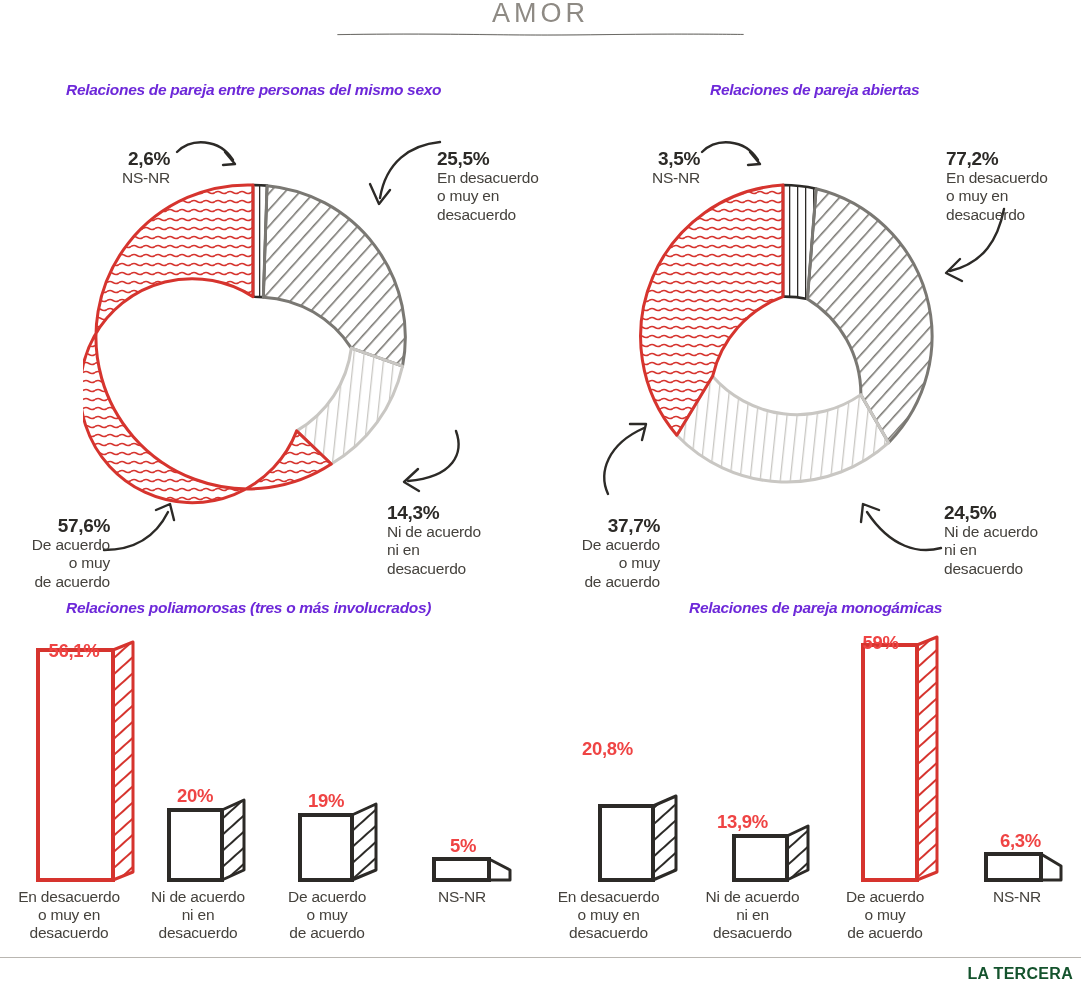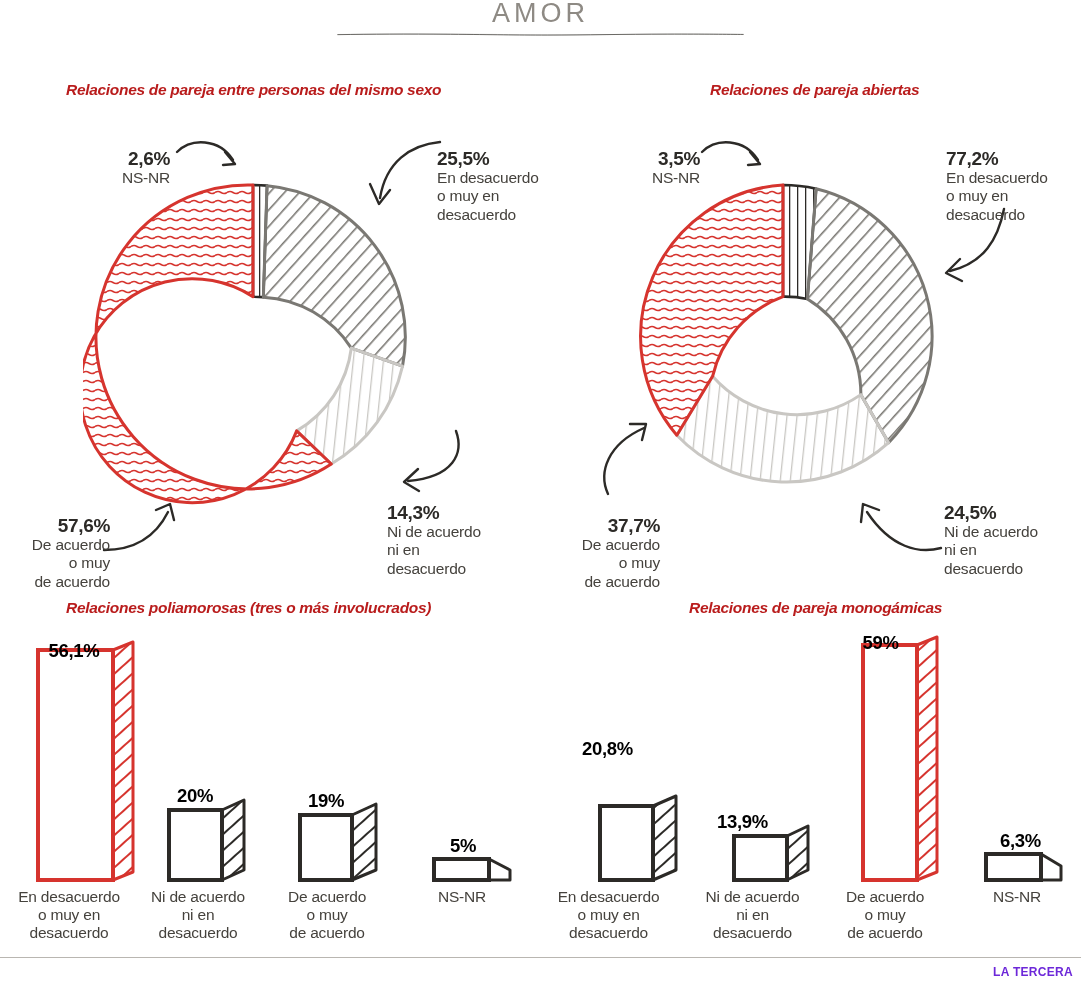--- a/index.html
+++ b/index.html
@@ -29,21 +29,21 @@
     position:absolute;left:0;top:47px;width:1081px;
     text-align:center;
     font-size:16.5px;font-style:italic;font-weight:400;
     color:#403d38;
     letter-spacing:-0.2px;
   }
 
   .panel-title{
     position:absolute;
     font-size:15.5px;font-style:italic;font-weight:700;
-    color:#b91c1c;
+    color:#6d28d9;
     letter-spacing:-0.3px;
     white-space:nowrap;
   }
   #pt-1{left:66px;top:81px;}
   #pt-2{left:710px;top:81px;}
   #pt-3{left:66px;top:599px;}
   #pt-4{left:689px;top:599px;}
 
   
   .callout{position:absolute;margin-top:15px;}
@@ -75,33 +75,33 @@
   
   .bar-label{
     position:absolute;
     text-align:center;
     font-size:15.5px;font-weight:400;color:#45423d;
     line-height:1.17;letter-spacing:-0.2px;
   }
   .bar-value{
     position:absolute;
     text-align:center;
-    font-size:18.5px;font-weight:700;color:#000000;
+    font-size:18.5px;font-weight:700;color:#ef4444;
     letter-spacing:-0.3px;
   }
 
   
   .foot-rule{
     position:absolute;left:0;top:957px;width:1081px;height:1px;
     background:#b9b6b1;
   }
   .brand{
     position:absolute;right:8px;top:965px;
-    font-size:12px;font-weight:700;letter-spacing:0.3px;
-    color:#6d28d9;
+    font-size:16px;font-weight:700;letter-spacing:0.3px;
+    color:#14532d;
   }
 </style>
 </head>
 <body>
 
 <div class="root">
 
   <div class="amor-title">AMOR</div>
 
   <svg class="svg-abs rule" width="1081" height="8" viewBox="0 0 1081 8">

